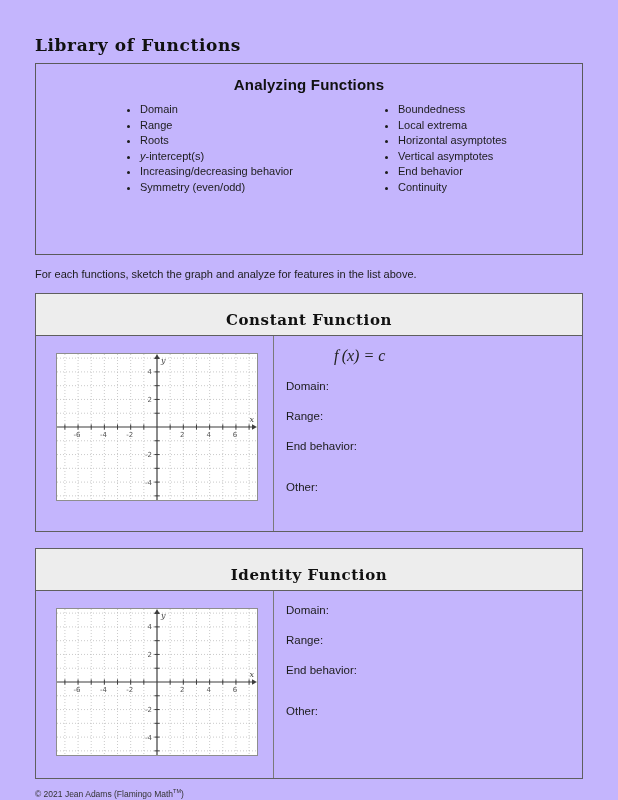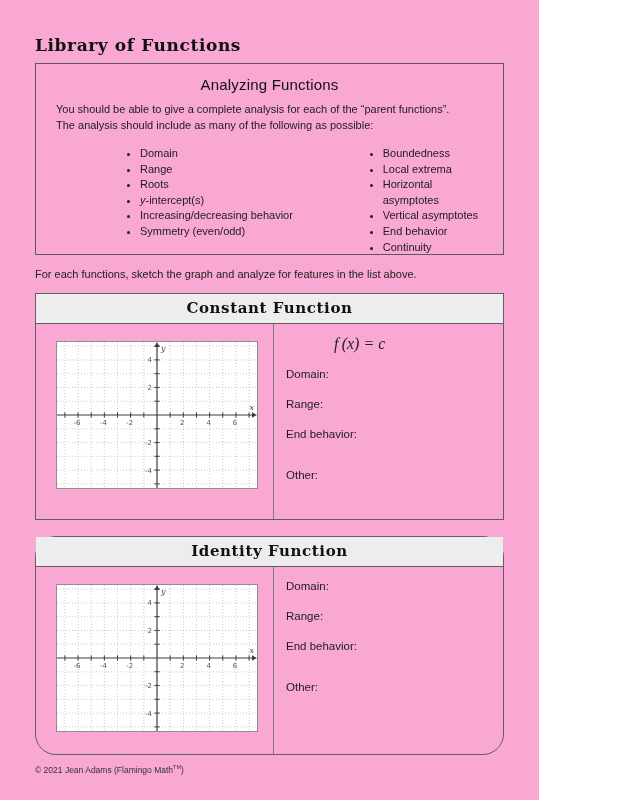--- a/index.html
+++ b/index.html
@@ -1,19 +1,19 @@
 <!DOCTYPE html>
 <html><head>
 <meta charset="utf-8">
 <style>
   html,body{margin:0;padding:0;background:#fff;}
   .page{
     position:relative;
-    width:539px;height:800px;
-    background:#f9a8d4;
+    width:618px;height:800px;
+    background:#c4b5fd;
     font-family:"Liberation Sans",sans-serif;
     color:#1c1c1c;
     box-sizing:border-box;
     padding:36px 35px 0 35px;
     overflow:hidden;
   }
   .page-title{
     margin:0;
     font-family:"DejaVu Serif",serif;
     font-weight:bold;
@@ -25,21 +25,21 @@
   
   .abox{
     margin-top:9px;
     border:1.5px solid #5a5a5a;
     box-sizing:border-box;
     padding:11px 20px 14px 20px;
     height:192px;
   }
   .abox-title{
     text-align:center;
-    font-weight:normal;
+    font-weight:bold;
     font-size:15px;
     line-height:19px;
     margin-bottom:8px;
     letter-spacing:0.2px;
     color:#111;
   }
   .intro{
     margin:0 0 13px 0;
     font-size:11px;
     line-height:15.5px;
@@ -66,30 +66,30 @@
     font-size:11px;
     line-height:15px;
     color:#1c1c1c;
   }
   
   .func{
     margin-top:11px;
     border:1.5px solid #5f5f5f;
     box-sizing:border-box;
   }
-  .func + .func{margin-top:16px;border-radius:21px;}
+  .func + .func{margin-top:16px;}
   .func-header{
     background:#ededed;
     border-bottom:1.2px solid #5f5f5f;
     text-align:center;
     font-family:"DejaVu Serif",serif;
     font-weight:bold;
     font-size:15px;
     line-height:19px;
-    padding:5px 0 5px 0;
+    padding:17px 0 5px 0;
     letter-spacing:0.6px;
     color:#111;
   }
   .func-body{display:flex;}
   .func-body.h-constant{height:195px;}
   .func-body.h-identity{height:187px;}
   .graph-cell{
     width:238px;
     box-sizing:border-box;
     border-right:1.2px solid #7a7a7a;
@@ -132,21 +132,20 @@
 </style>
 </head>
 <body>
 
 <div class="page">
 
   <h1 class="page-title">Library of Functions</h1>
 
   <div class="abox">
     <div class="abox-title">Analyzing Functions</div>
-    <p class="intro"><span>You should be able to give a complete analysis for each of the “parent functions”.</span><br><span>The analysis should include as many of the following as possible:</span></p>
     <div class="bullets">
       <ul class="left">
           <li>Domain</li>
           <li>Range</li>
           <li>Roots</li>
           <li><i>y</i>-intercept(s)</li>
           <li>Increasing/decreasing behavior</li>
           <li>Symmetry (even/odd)</li>
         </ul>
       <ul class="right">

